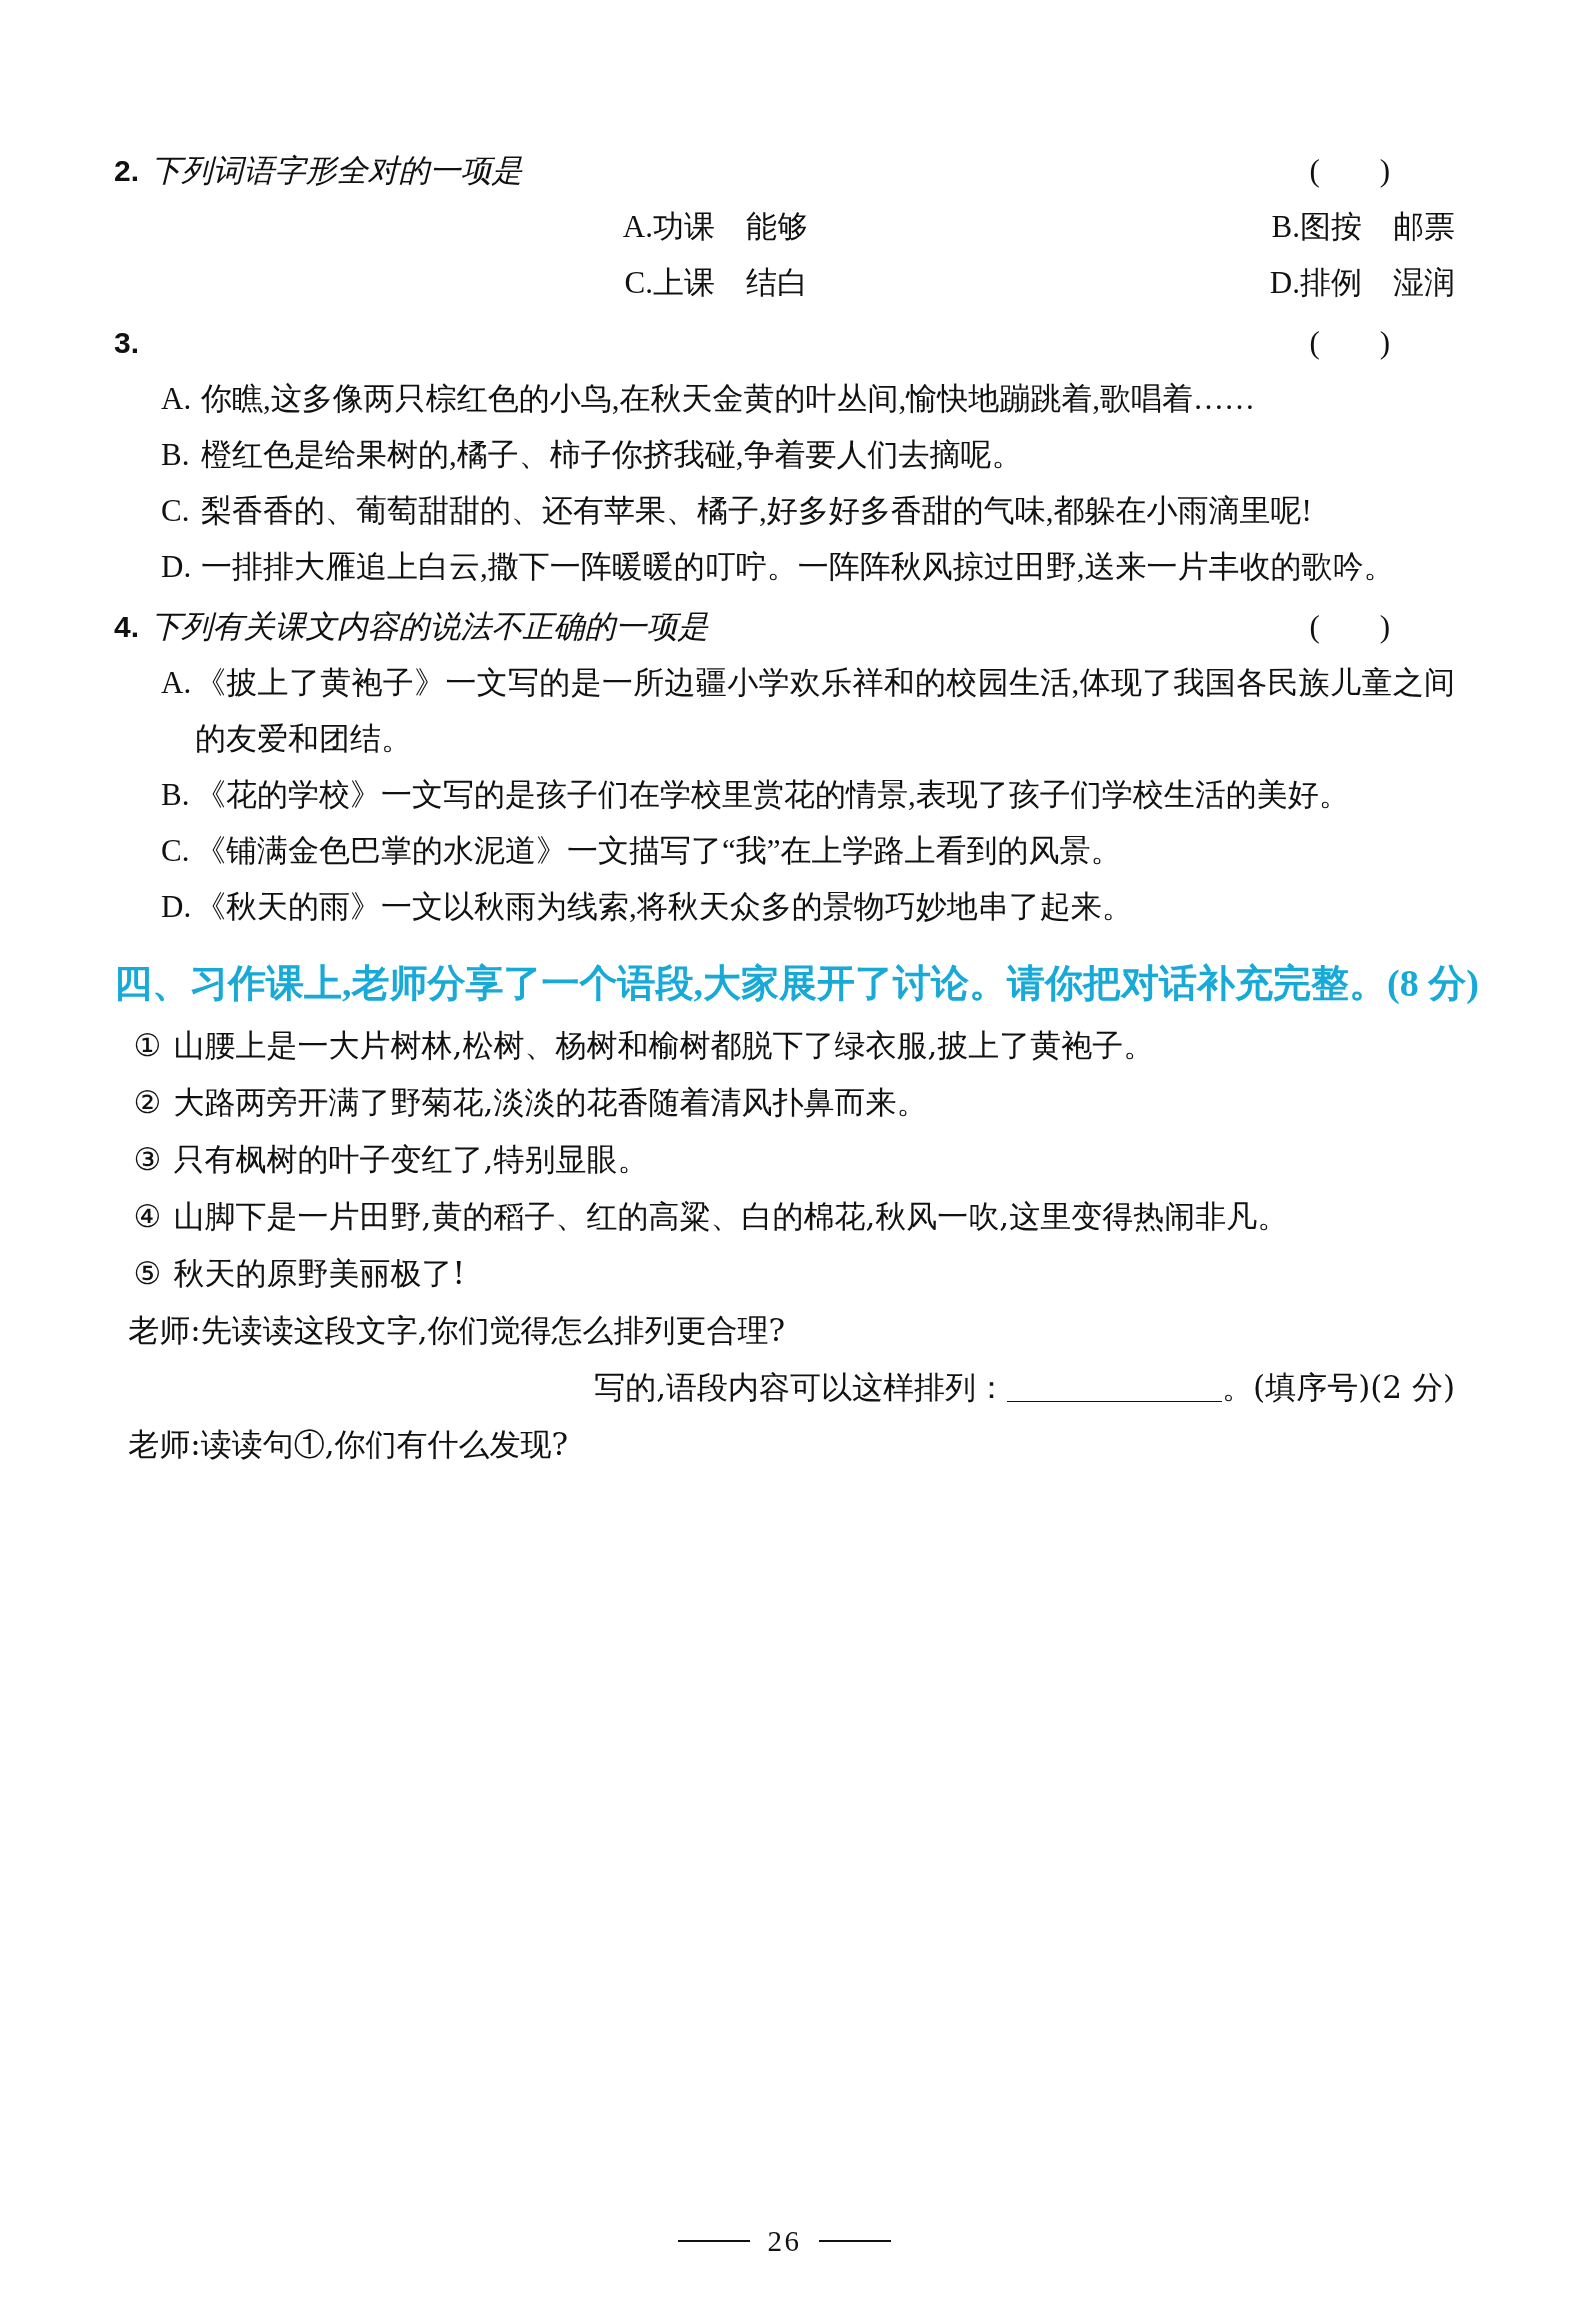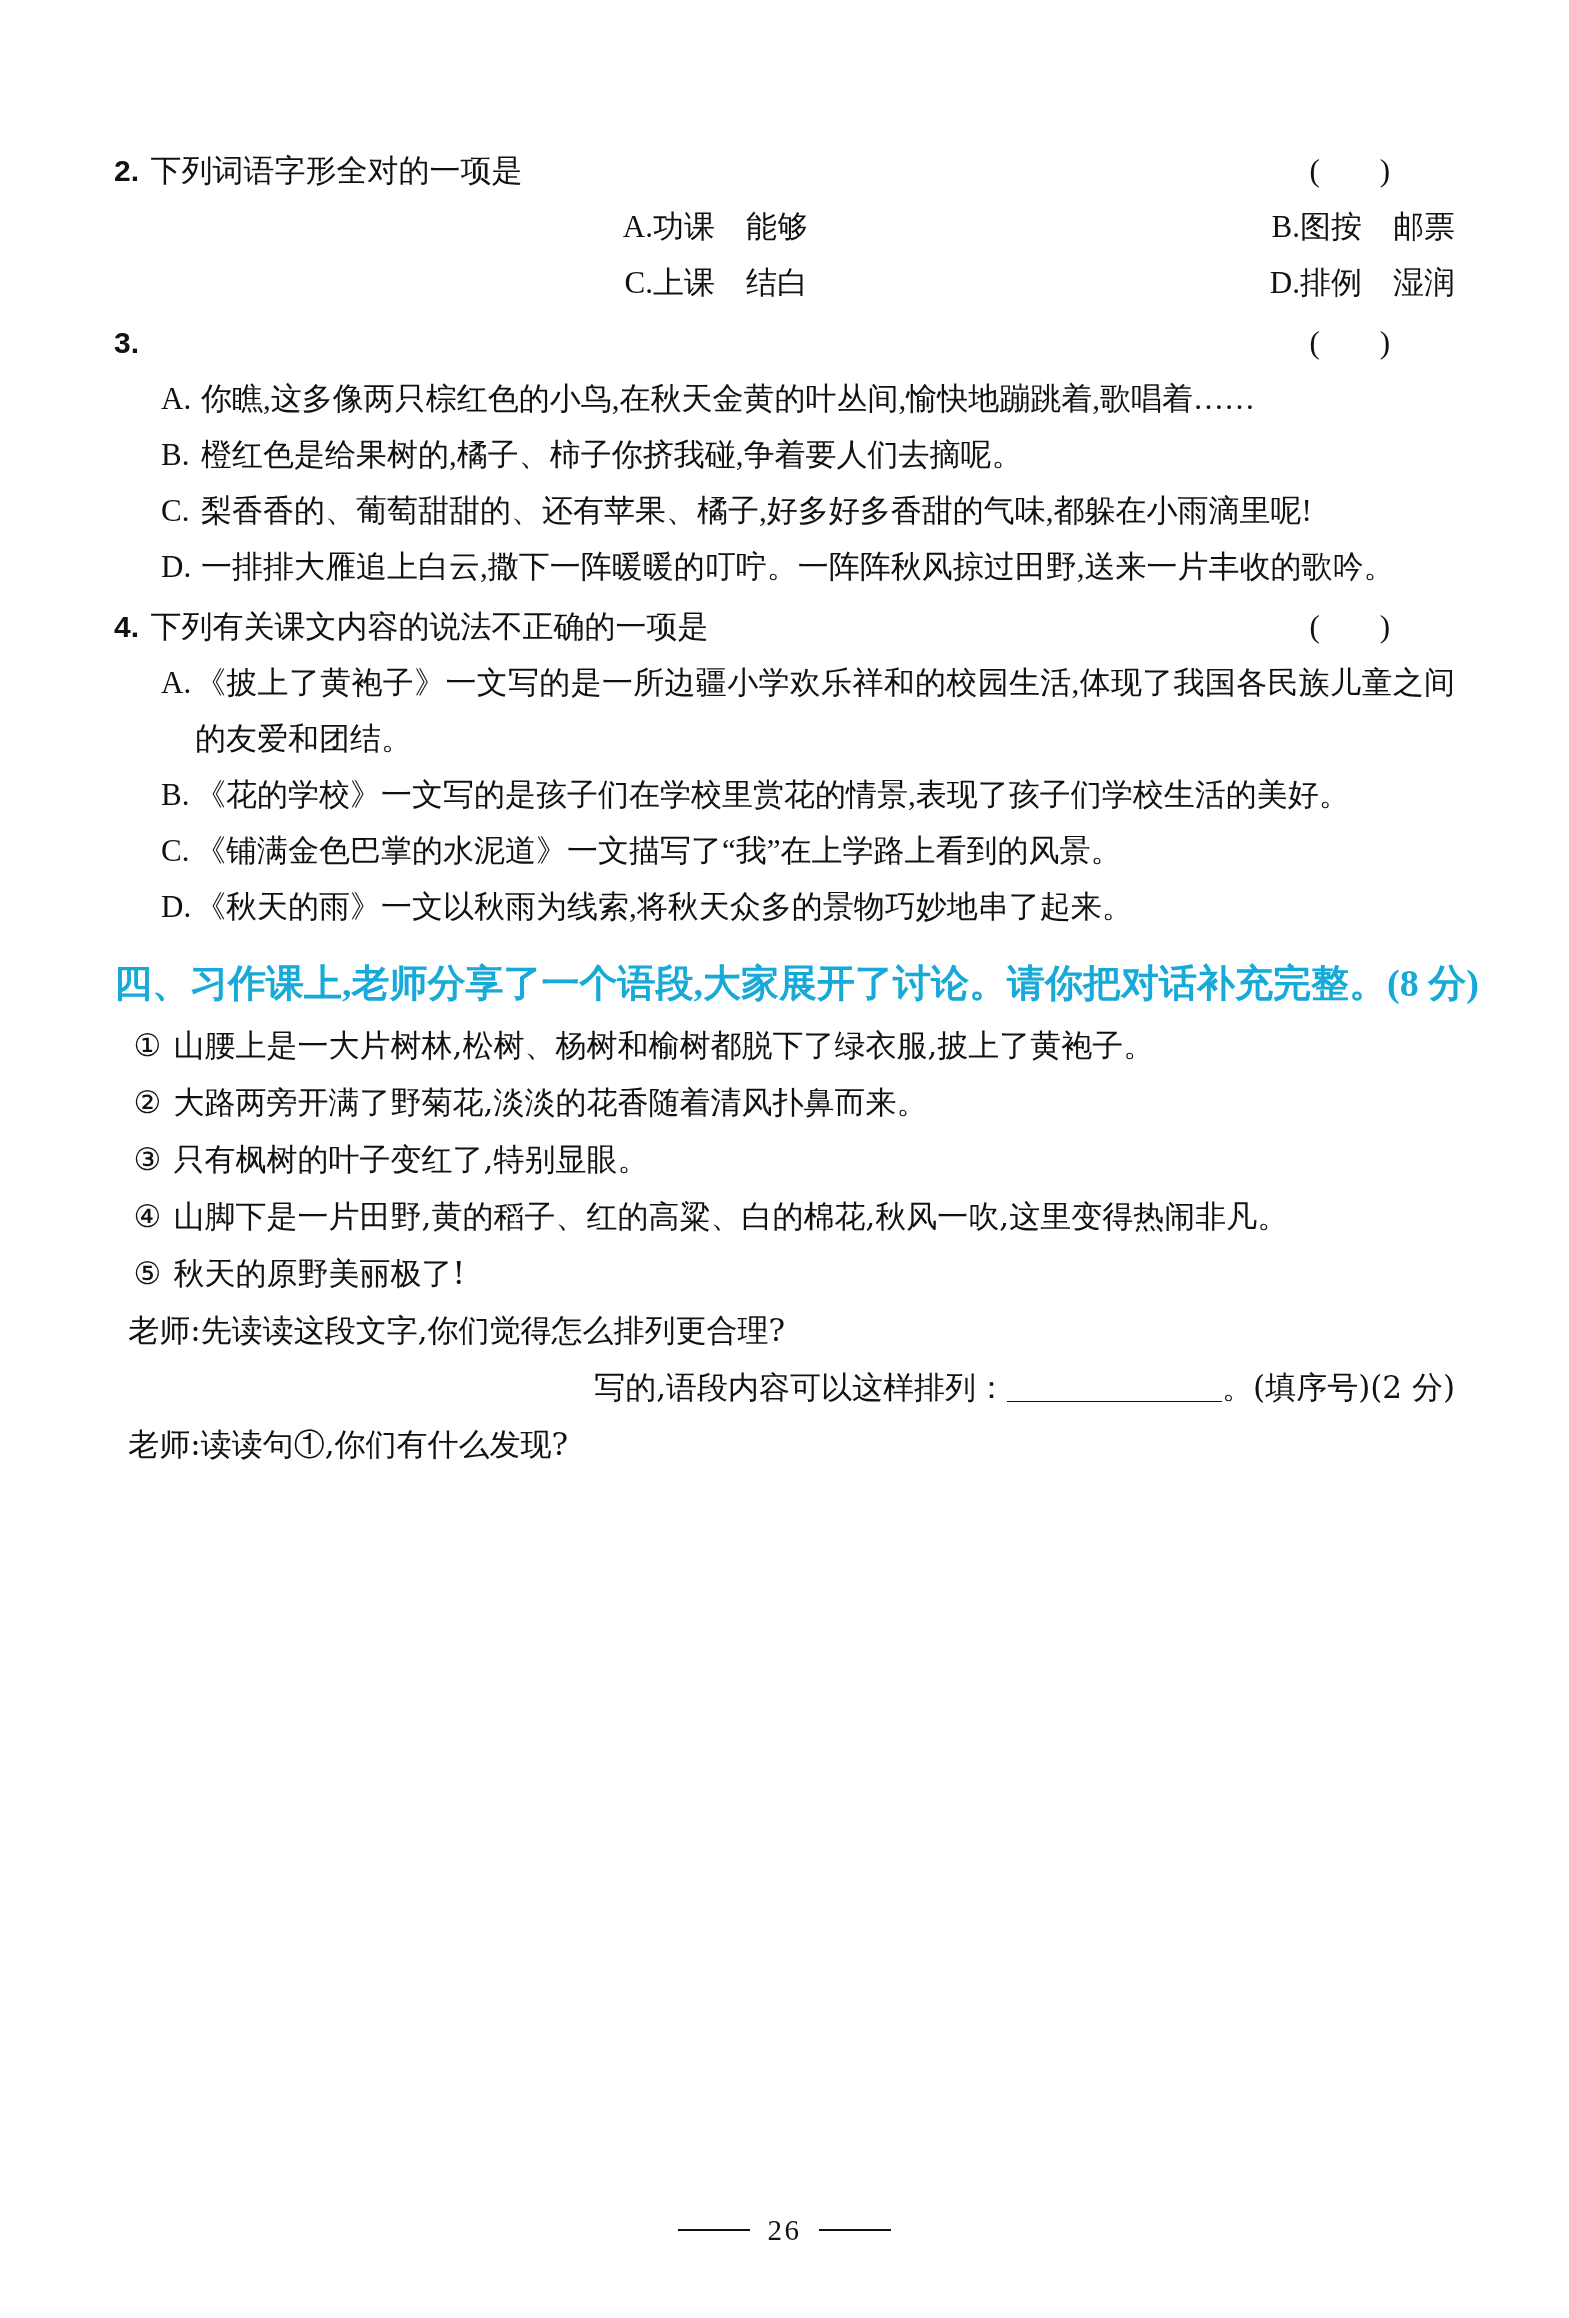--- a/index.html
+++ b/index.html
@@ -35,20 +35,21 @@
   }
   .q-num {
     font-weight: bold;
     font-family: "Liberation Sans", sans-serif;
     font-size: 30px;
     margin-right: 6.5px;
     min-width: 30px;
   }
   .q-text {
     flex: 0 0 auto;
+    font-style: italic;
   }
   .q-bracket {
     margin-left: auto;
     letter-spacing: 26px;
     font-size: 31px;
     padding-right: 39px;
   }
   .opt-row {
     display: flex;
     font-size: 31px;
@@ -137,21 +138,21 @@
   }
   .blank-m {
     display: inline-block;
     width: 215px;
     border-bottom: 1.3px solid #111;
     vertical-align: -3.9px;
   }
   .footer {
     position: absolute;
     left: 0;
-    bottom: 72px;
+    bottom: 61px;
     width: 1569px;
     text-align: center;
     font-size: 29px;
     letter-spacing: 2.6px;
   }
   .footer .dash {
     display: inline-block;
     width: 72px;
     border-top: 2px solid #111;
     vertical-align: 9px;

